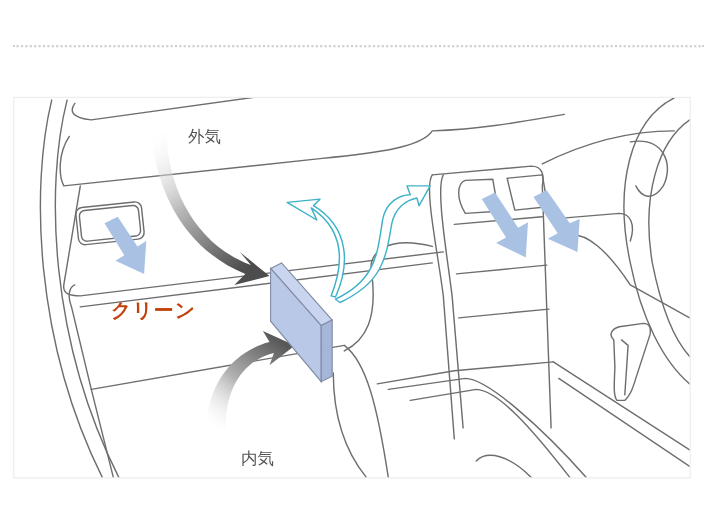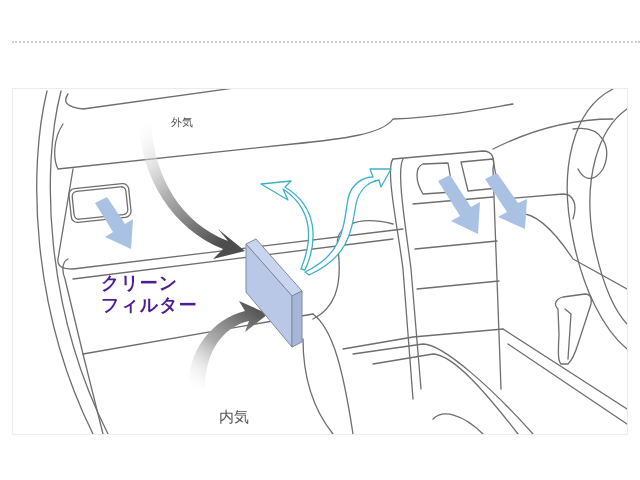--- a/index.html
+++ b/index.html
@@ -1,23 +1,23 @@
 <!DOCTYPE html>
 <html><head>
 <meta charset="utf-8">
 <style>
   html, body { margin: 0; padding: 0; background: #ffffff; }
   body { width: 640px; height: 480px; position: relative; overflow: hidden; font-family: "DejaVu Sans", sans-serif; }
   .divider { position: absolute; left: 12px; right: 0; top: 41px; height: 0; border-top: 2px dotted #cfcfcf; }
   .frame { position: absolute; left: 12px; top: 88px; width: 614px; height: 345px; border: 1px solid #ececec; background: #fff; overflow: hidden; }
   .frame svg { position: absolute; left: 0; top: 0; }
   .label { position: absolute; white-space: nowrap; }
-  .label-outside { left: 158px; top: 26px; font-size: 11px; color: #555555; }
+  .label-outside { left: 158px; top: 26px; font-size: 15px; color: #555555; }
   .label-inside { left: 206px; top: 285px; font-size: 15px; color: #555555; margin-top: 34px; }
-  .label-filter { left: 88px; top: 183px; font-size: 18px; line-height: 22px; color: #4c1d95; font-weight: bold; letter-spacing: 1px; }
+  .label-filter { left: 88px; top: 183px; font-size: 18px; line-height: 22px; color: #c2410c; font-weight: bold; letter-spacing: 1px; }
   .label-filter span { display: block; }
 </style>
 </head>
 <body>
 
 <div class="divider"></div>
 
 <div class="frame">
   <svg width="614" height="345" viewBox="0 0 614 345" xmlns="http://www.w3.org/2000/svg">
     <defs>
@@ -98,15 +98,14 @@
       <path d="M82 114 L 94 108 L 112 135 L 120 130 L 118 160 L 92 148 L 100 143 Z"></path>
       <path d="M425 92 L 437 86 L 458 118 L 467 113 L 465 145 L 438 132 L 447 127 Z"></path>
       <path d="M472 90 L 484 84 L 505 114 L 514 110 L 512 140 L 485 128 L 494 123 Z"></path>
     </g>
   </svg>
 
   <div class="label label-outside">外気</div>
   <div class="label label-inside">内気</div>
   <div class="label label-filter">
     <span>クリーン</span>
-    <span>フィルター</span>
   </div>
 </div>
 
 </body></html>

